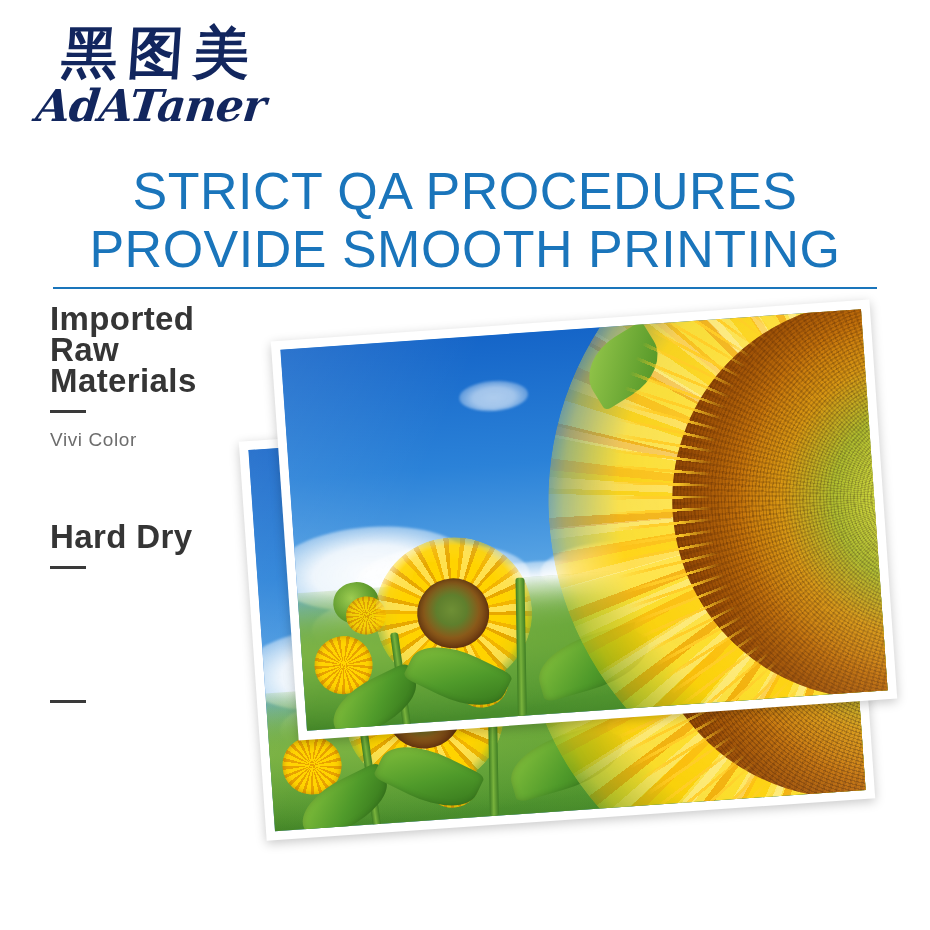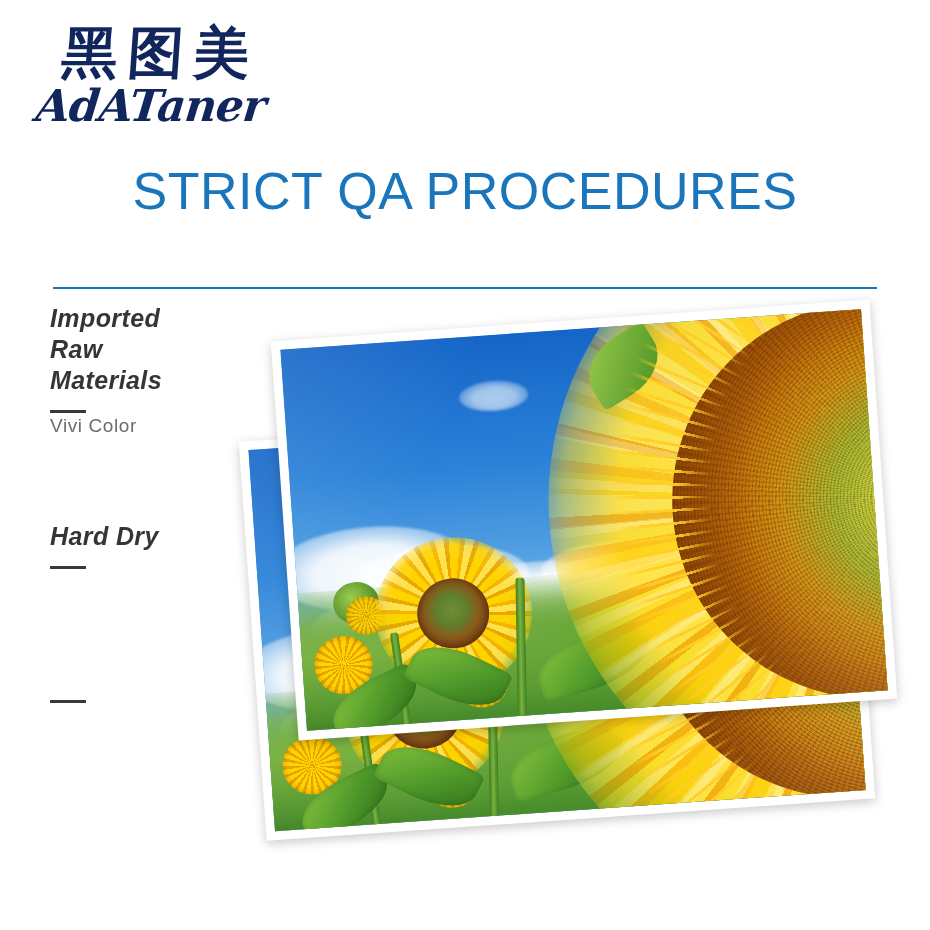--- a/index.html
+++ b/index.html
@@ -94,35 +94,35 @@
     position: absolute;
     left: 0;
     width: 215px;
   }
   .feature-1 { top: 0px; }
   .feature-2 { top: 218px; }
   .feature-3 { top: 383px; }
 
   .feature-title {
     font-family: "Liberation Sans", sans-serif;
-    font-size: 25px;
+    font-size: 33px;
     font-weight: 700;
     color: #353535;
     line-height: 31px;
     letter-spacing: 0.4px;
     white-space: pre-line;
-    font-style: italic;
   }
   .feature-dash {
     width: 36px;
     height: 3px;
     background: #3a3a3a;
     margin-top: 14px;
   }
   .feature-desc {
+    margin-top: 14px;
     font-family: "Liberation Sans", sans-serif;
     font-size: 19px;
     font-weight: 400;
     color: #6d6d6d;
     line-height: 25px;
     letter-spacing: 0.6px;
     white-space: pre-line;
   }
 
   
@@ -393,20 +393,21 @@
 
 <div class="banner">
 
   <div class="logo-block">
     <div class="logo-cn">黑图美</div>
     <div class="logo-latin">AdATaner</div>
   </div>
 
   <div class="headline">
     <span class="line">STRICT QA PROCEDURES</span>
+    <span class="line">PROVIDE SMOOTH PRINTING</span>
   </div>
   <div class="headline-rule"></div>
 
   <div class="features">
 
     <div class="feature feature-1">
       <div class="feature-title">Imported
 Raw
 Materials</div>
       <div class="feature-dash"></div>

